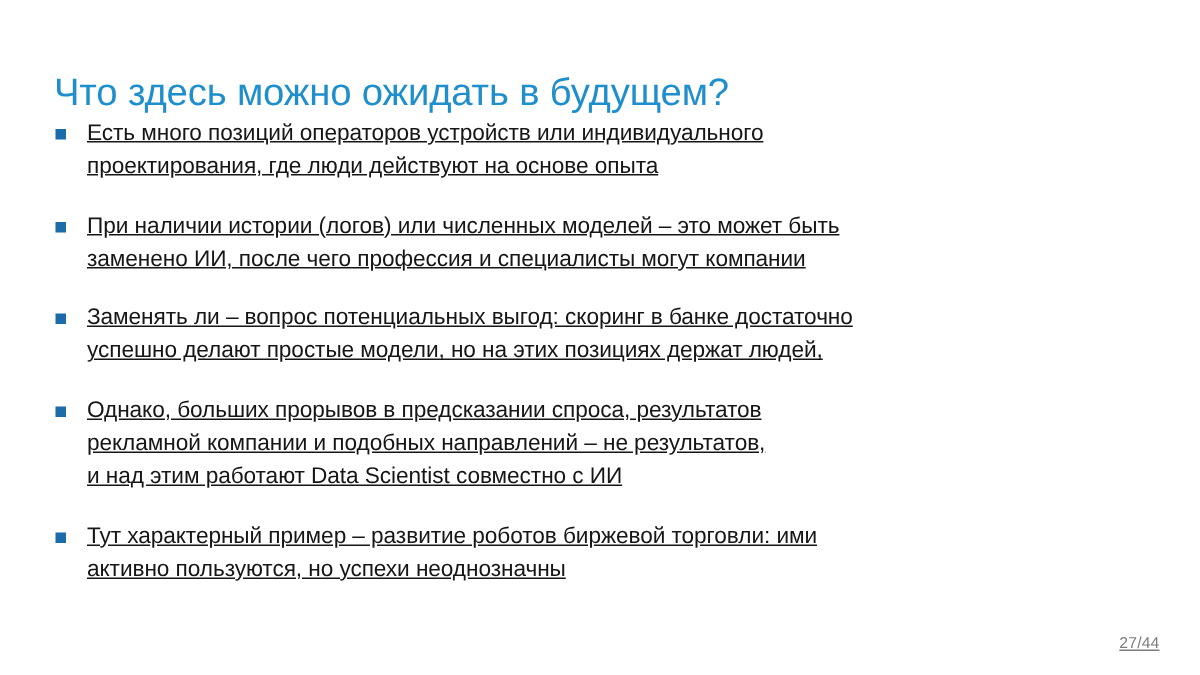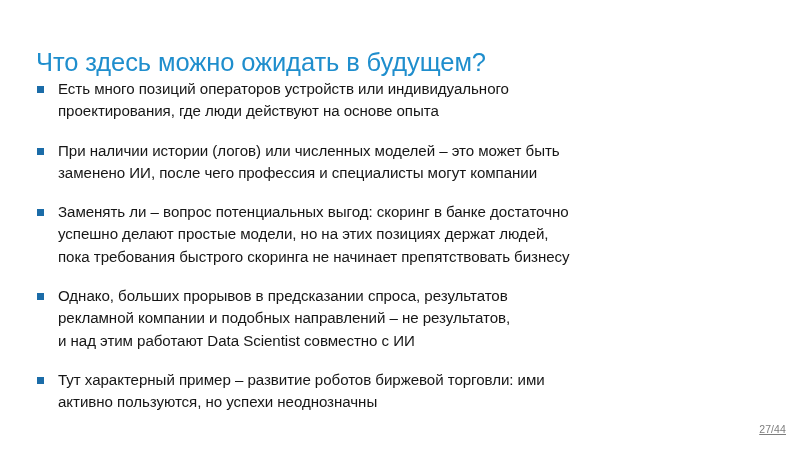--- a/index.html
+++ b/index.html
@@ -64,30 +64,31 @@
     background: #1b6ca8;
     display: block;
   }
 
   .bullet-text {
     display: block;
     font-size: 15.1px;
     line-height: 22.3px;
     color: #161616;
     letter-spacing: -0.05px;
+    text-decoration: underline;
   }
 
   .bullet-line {
     display: block;
     white-space: nowrap;
   }
 
   .page-indicator {
     position: absolute;
-    right: 14px;
+    right: 27px;
     bottom: 14px;
     font-size: 10.5px;
     line-height: 13px;
     color: #7d7d7d;
     letter-spacing: 0.1px;
     text-decoration: underline;
   }
 </style>
 </head>
 <body>
@@ -112,21 +113,20 @@
         <span class="bullet-line">При наличии истории (логов) или численных моделей – это может быть</span>
         <span class="bullet-line">заменено ИИ, после чего профессия и специалисты могут компании</span>
       </span>
     </div>
 
     <div class="bullet-item">
       <span class="bullet-marker"></span>
       <span class="bullet-text">
         <span class="bullet-line">Заменять ли – вопрос потенциальных выгод: скоринг в банке достаточно</span>
         <span class="bullet-line">успешно делают простые модели, но на этих позициях держат людей,</span>
-        <span class="bullet-line">пока требования быстрого скоринга не начинает препятствовать бизнесу</span>
       </span>
     </div>
 
     <div class="bullet-item">
       <span class="bullet-marker"></span>
       <span class="bullet-text">
         <span class="bullet-line">Однако, больших прорывов в предсказании спроса, результатов</span>
         <span class="bullet-line">рекламной компании и подобных направлений – не результатов,</span>
         <span class="bullet-line">и над этим работают Data Scientist совместно с ИИ</span>
       </span>

